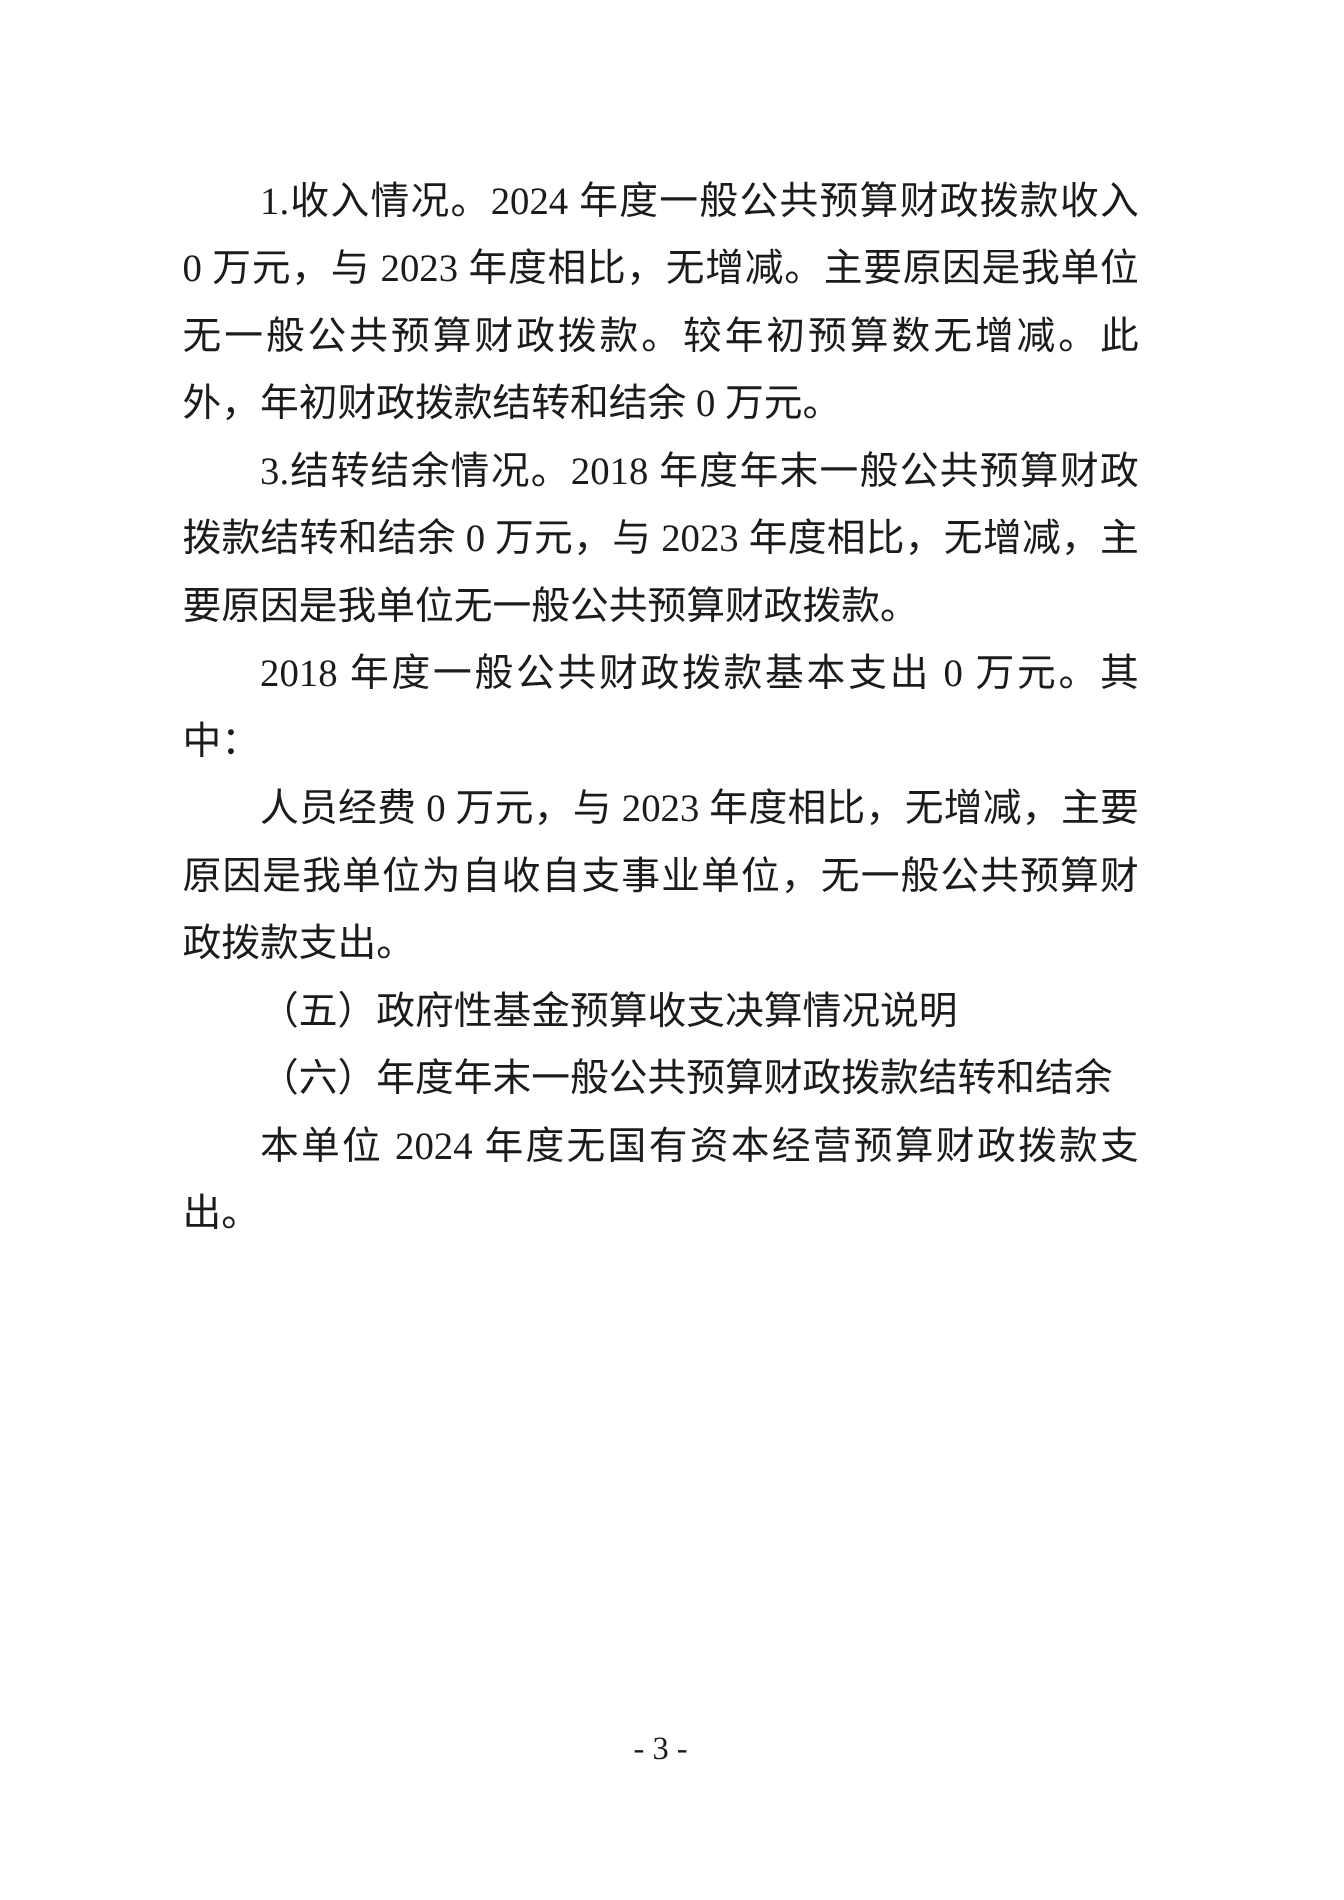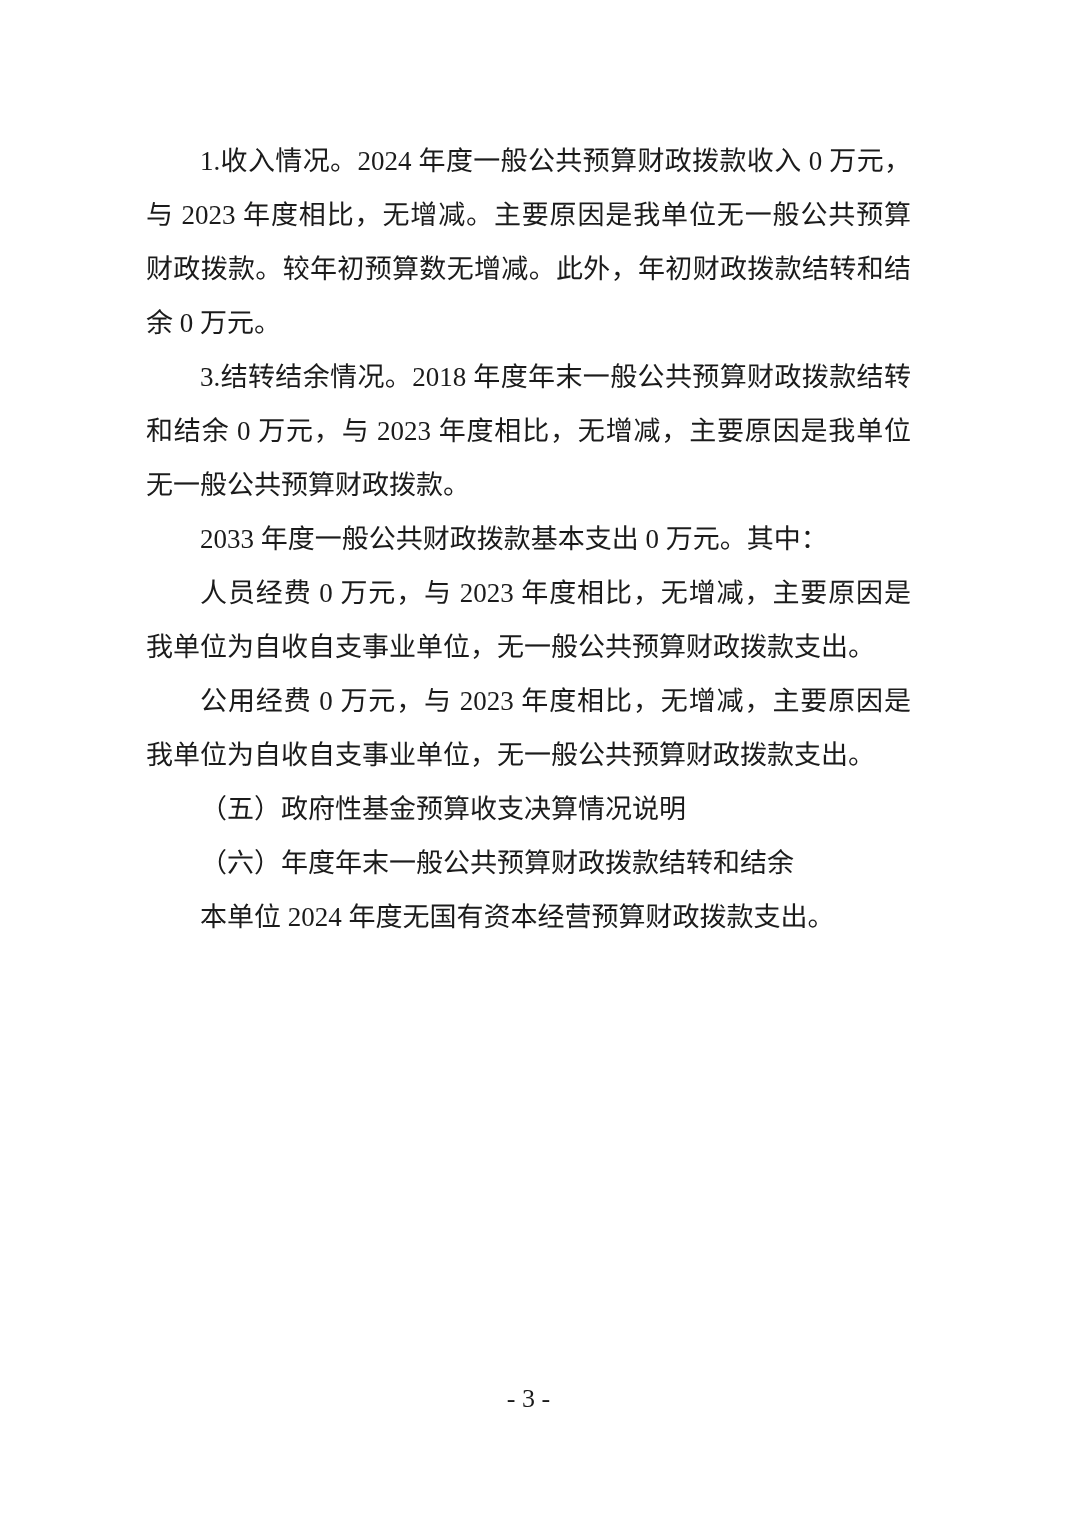--- a/index.html
+++ b/index.html
@@ -24,21 +24,21 @@
     position: absolute;
     top: 134px;
     left: 146px;
     width: 765px;
   }
   .content p,
   .content h2,
   .content h3 {
     margin: 0;
     padding: 0;
-    font-size: 27px;
+    font-size: 31px;
     line-height: 54px;
     font-weight: 400;
     font-family: "Liberation Serif", "DejaVu Serif", serif;
   }
   .para {
     text-align: justify;
     text-indent: 2em;
   }
   .sub-heading {
     text-indent: 2em;
@@ -61,25 +61,24 @@
 
 <div class="page">
   <main class="content">
 
     <p class="para">1.收入情况。2024 年度一般公共预算财政拨款收入 0 万元，与 2023 年度相比，无增减。主要原因是我单位无一般公共预算财政拨款。较年初预算数无增减。此外，年初财政拨款结转和结余 0 万元。</p>
 
 
     <p class="para">3.结转结余情况。2018 年度年末一般公共预算财政拨款结转和结余 0 万元，与 2023 年度相比，无增减，主要原因是我单位无一般公共预算财政拨款。</p>
 
 
-    <p class="para">2033 年度一般公共财政拨款基本支出 0 万元。其中：</p>
+    <p class="para">2018 年度一般公共财政拨款基本支出 0 万元。其中：</p>
 
     <p class="para">人员经费 0 万元，与 2023 年度相比，无增减，主要原因是我单位为自收自支事业单位，无一般公共预算财政拨款支出。</p>
 
-    <p class="para">公用经费 0 万元，与 2023 年度相比，无增减，主要原因是我单位为自收自支事业单位，无一般公共预算财政拨款支出。</p>
 
     <h3 class="sub-heading">（五）政府性基金预算收支决算情况说明</h3>
 
 
     <h3 class="sub-heading">（六）年度年末一般公共预算财政拨款结转和结余</h3>
 
     <p class="para">本单位 2024 年度无国有资本经营预算财政拨款支出。</p>
 
   </main>
 

